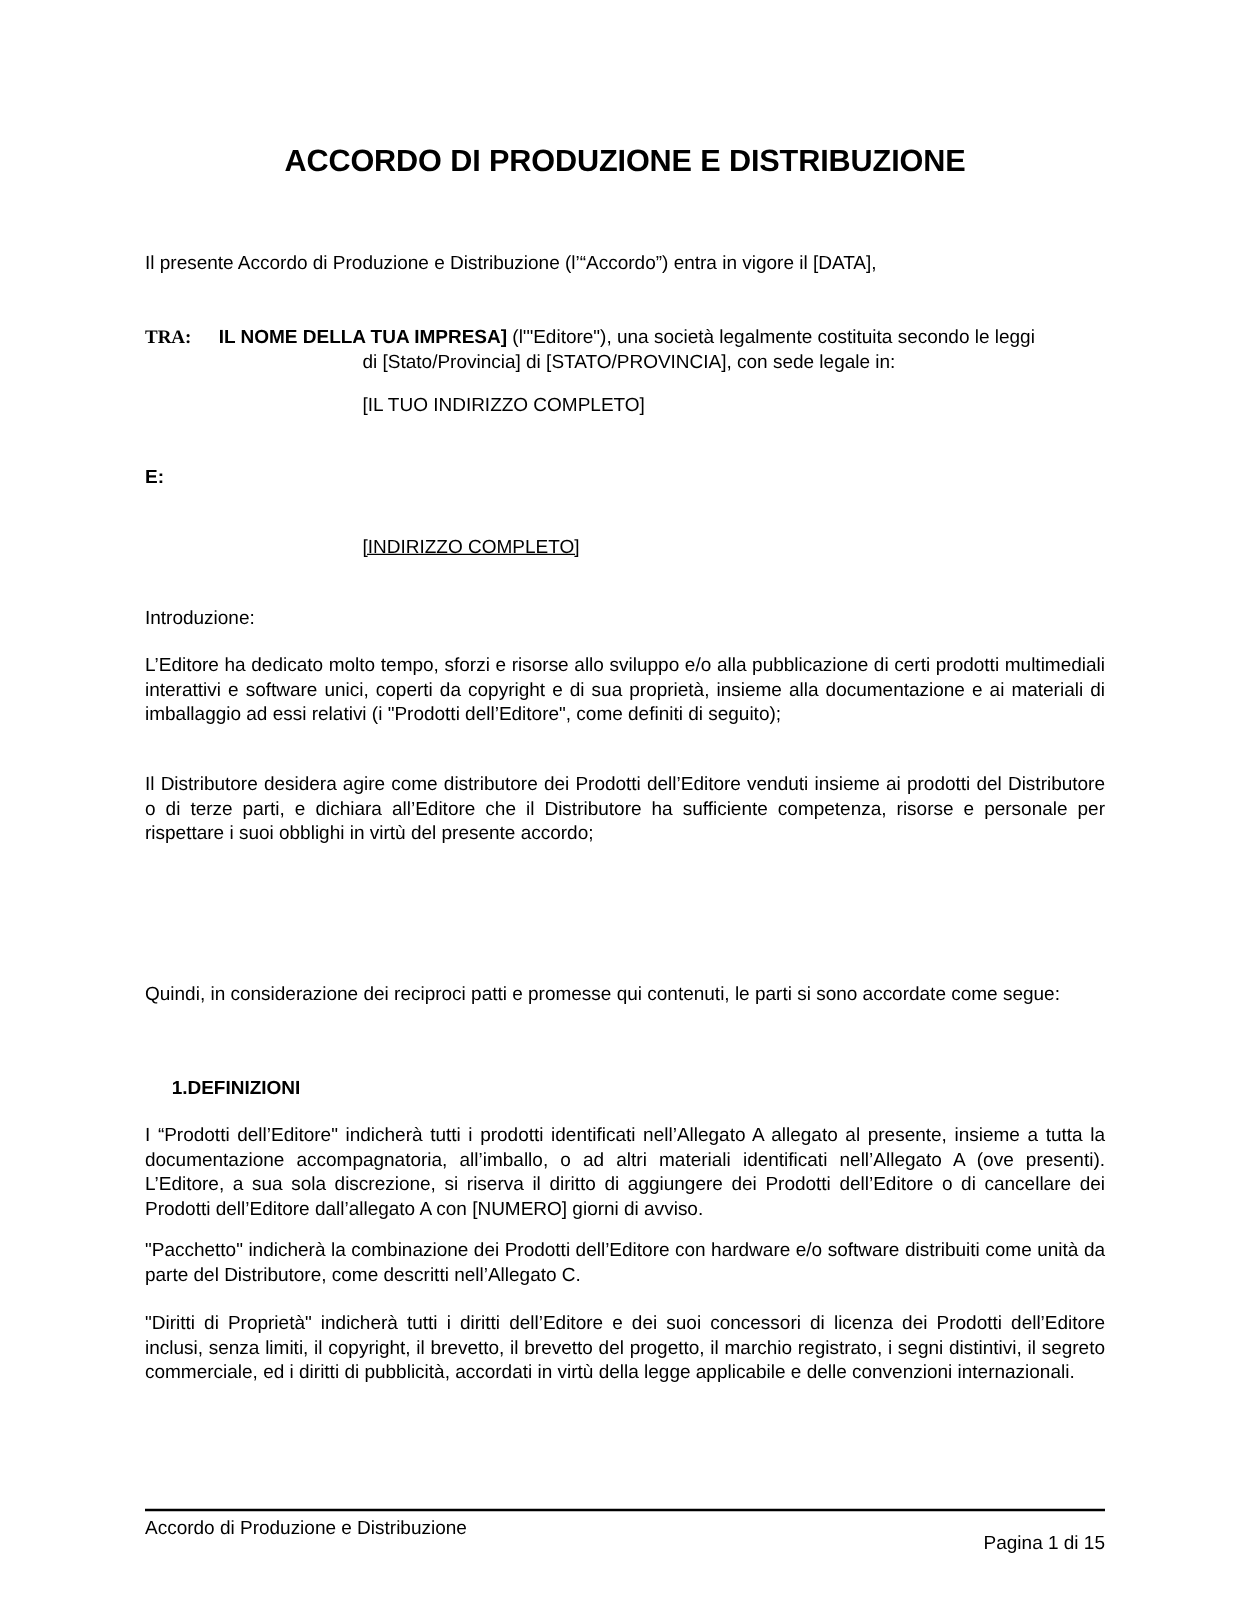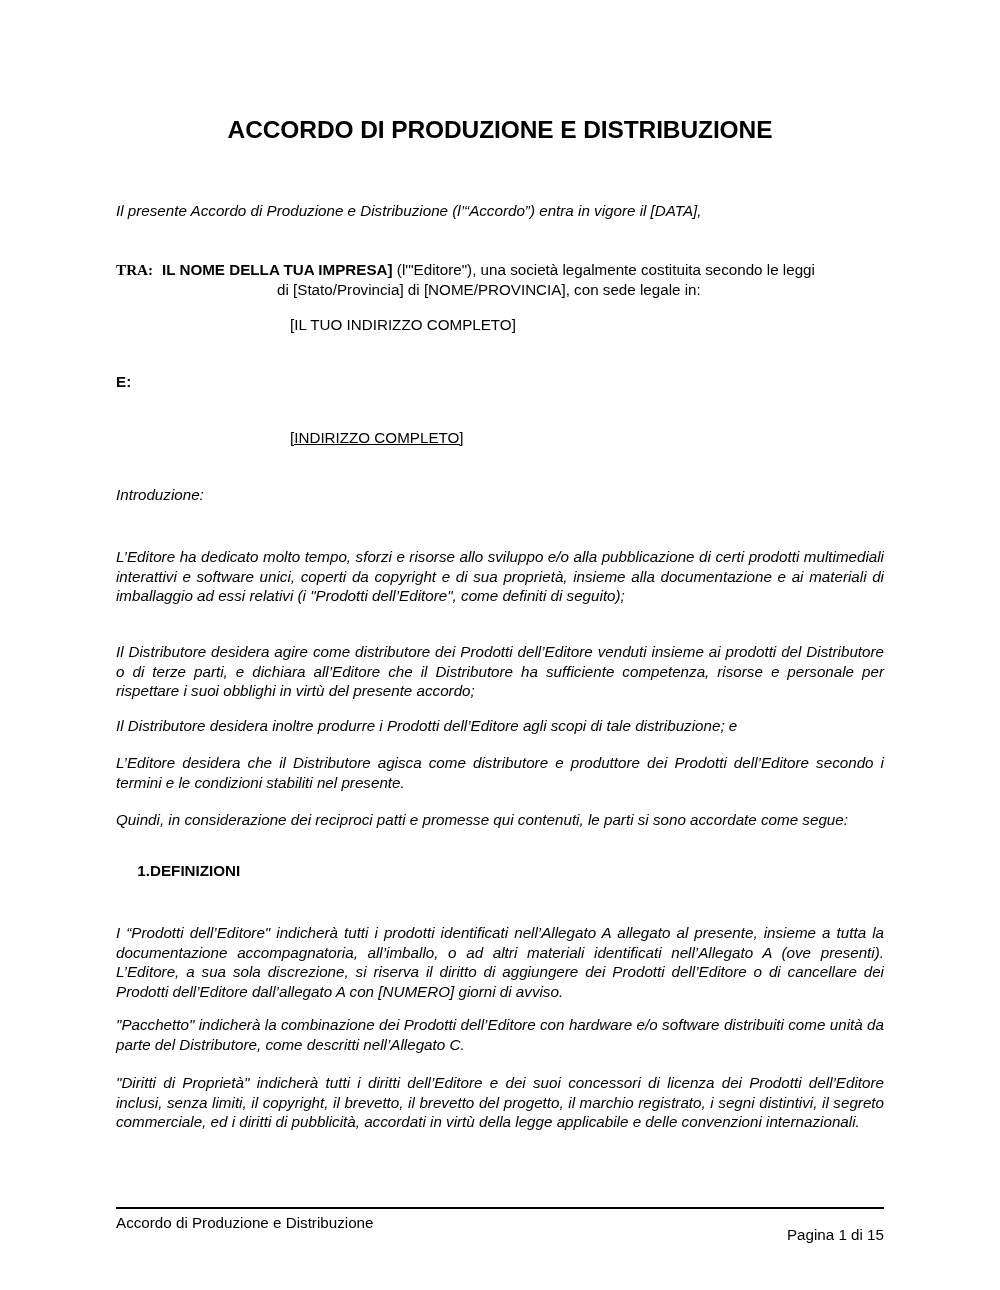--- a/index.html
+++ b/index.html
@@ -28,27 +28,27 @@
       text-align: center;
       font-weight: bold;
       font-size: 24.5px;
       line-height: 30px;
       letter-spacing: -0.1px;
     }
     .text-block {
       left: 116px;
       width: 768px;
     }
-    .justify { text-align: justify; text-align-last: left; margin-top: 24px; }
+    .justify { text-align: justify; text-align-last: left; }
     .party-label {
       font-weight: bold;
       left: 116px;
     }
     .party-body {
-      left: 162px;
+      left: 175px;
       width: 709px;
       text-align: justify;
       text-align-last: left;
     }
     .party-body .cont {
       display: block;
       padding-left: 115px;
     }
     .bold { font-weight: bold; }
     .addr { left: 290px; }
@@ -62,47 +62,45 @@
     }
     .footer-rule {
       left: 116px;
       width: 768px;
       top: 1207px;
       height: 0;
       border-top: 2.5px solid #000;
     }
     .footer-left { left: 116px; top: 1213px; }
     .footer-right { left: 700px; width: 184px; top: 1213px; text-align: right; margin-top: 12px; }
-    p { margin: 0; font-style: italic; }
+    p { margin: 0; }
   </style>
 </head>
 <body>
 
 <div class="page">
 
   <div class="abs title">ACCORDO DI PRODUZIONE E DISTRIBUZIONE</div>
 
   <p class="abs text-block" style="top:201px;">Il presente Accordo di Produzione e Distribuzione (l’“Accordo”) entra in vigore il [DATA],</p>
 
   <div class="abs party-label" style="top:260px;font-family:Liberation Serif, serif;">TRA:</div>
   <div class="abs party-body" style="top:260px;">
     <span class="bold">IL NOME DELLA TUA IMPRESA]</span><span> (l'"Editore"), una società legalmente costituita secondo le leggi</span>
-    <span class="cont">di [Stato/Provincia] di [NOME/PROVINCIA], con sede legale in:</span>
+    <span class="cont">di [Stato/Provincia] di [STATO/PROVINCIA], con sede legale in:</span>
   </div>
   <div class="abs addr" style="top:315px;">[IL TUO INDIRIZZO COMPLETO]</div>
 
   <div class="abs party-label" style="top:372px;">E:</div>
   <div class="abs addr" style="top:428px;text-decoration:underline;">[INDIRIZZO COMPLETO]</div>
 
   <p class="abs text-block" style="top:485px;">Introduzione:</p>
 
   <p class="abs text-block justify" style="top:523px;">L’Editore ha dedicato molto tempo, sforzi e risorse allo sviluppo e/o alla pubblicazione di certi prodotti multimediali interattivi e software unici, coperti da copyright e di sua proprietà, insieme alla documentazione e ai materiali di imballaggio ad essi relativi (i "Prodotti dell’Editore", come definiti di seguito);</p>
   <p class="abs text-block justify" style="top:618px;">Il Distributore desidera agire come distributore dei Prodotti dell’Editore venduti insieme ai prodotti del Distributore o di terze parti, e dichiara all’Editore che il Distributore ha sufficiente competenza, risorse e personale per rispettare i suoi obblighi in virtù del presente accordo;</p>
-  <p class="abs text-block justify" style="top:692px;">Il Distributore desidera inoltre produrre i Prodotti dell’Editore agli scopi di tale distribuzione; e</p>
-  <p class="abs text-block justify" style="top:729px;">L’Editore desidera che il Distributore agisca come distributore e produttore dei Prodotti dell’Editore secondo i termini e le condizioni stabiliti nel presente.</p>
   <p class="abs text-block justify" style="top:786px;">Quindi, in considerazione dei reciproci patti e promesse qui contenuti, le parti si sono accordate come segue:</p>
 
   <div class="abs section-heading" style="top:861px;text-align:right;">
     <span class="num">1.</span><span>DEFINIZIONI</span>
   </div>
 
   <p class="abs text-block justify" style="top:899px;">I “Prodotti dell’Editore" indicherà tutti i prodotti identificati nell’Allegato A allegato al presente, insieme a tutta la documentazione accompagnatoria, all’imballo, o ad altri materiali identificati nell’Allegato A (ove presenti). L’Editore, a sua sola discrezione, si riserva il diritto di aggiungere dei Prodotti dell’Editore o di cancellare dei Prodotti dell’Editore dall’allegato A con [NUMERO] giorni di avviso.</p>
   <p class="abs text-block justify" style="top:991px;">"Pacchetto" indicherà la combinazione dei Prodotti dell’Editore con hardware e/o software distribuiti come unità da parte del Distributore, come descritti nell’Allegato C.</p>
   <p class="abs text-block justify" style="top:1049px;">"Diritti di Proprietà" indicherà tutti i diritti dell’Editore e dei suoi concessori di licenza dei Prodotti dell’Editore inclusi, senza limiti, il copyright, il brevetto, il brevetto del progetto, il marchio registrato, i segni distintivi, il segreto commerciale, ed i diritti di pubblicità, accordati in virtù della legge applicabile e delle convenzioni internazionali.</p>
 

